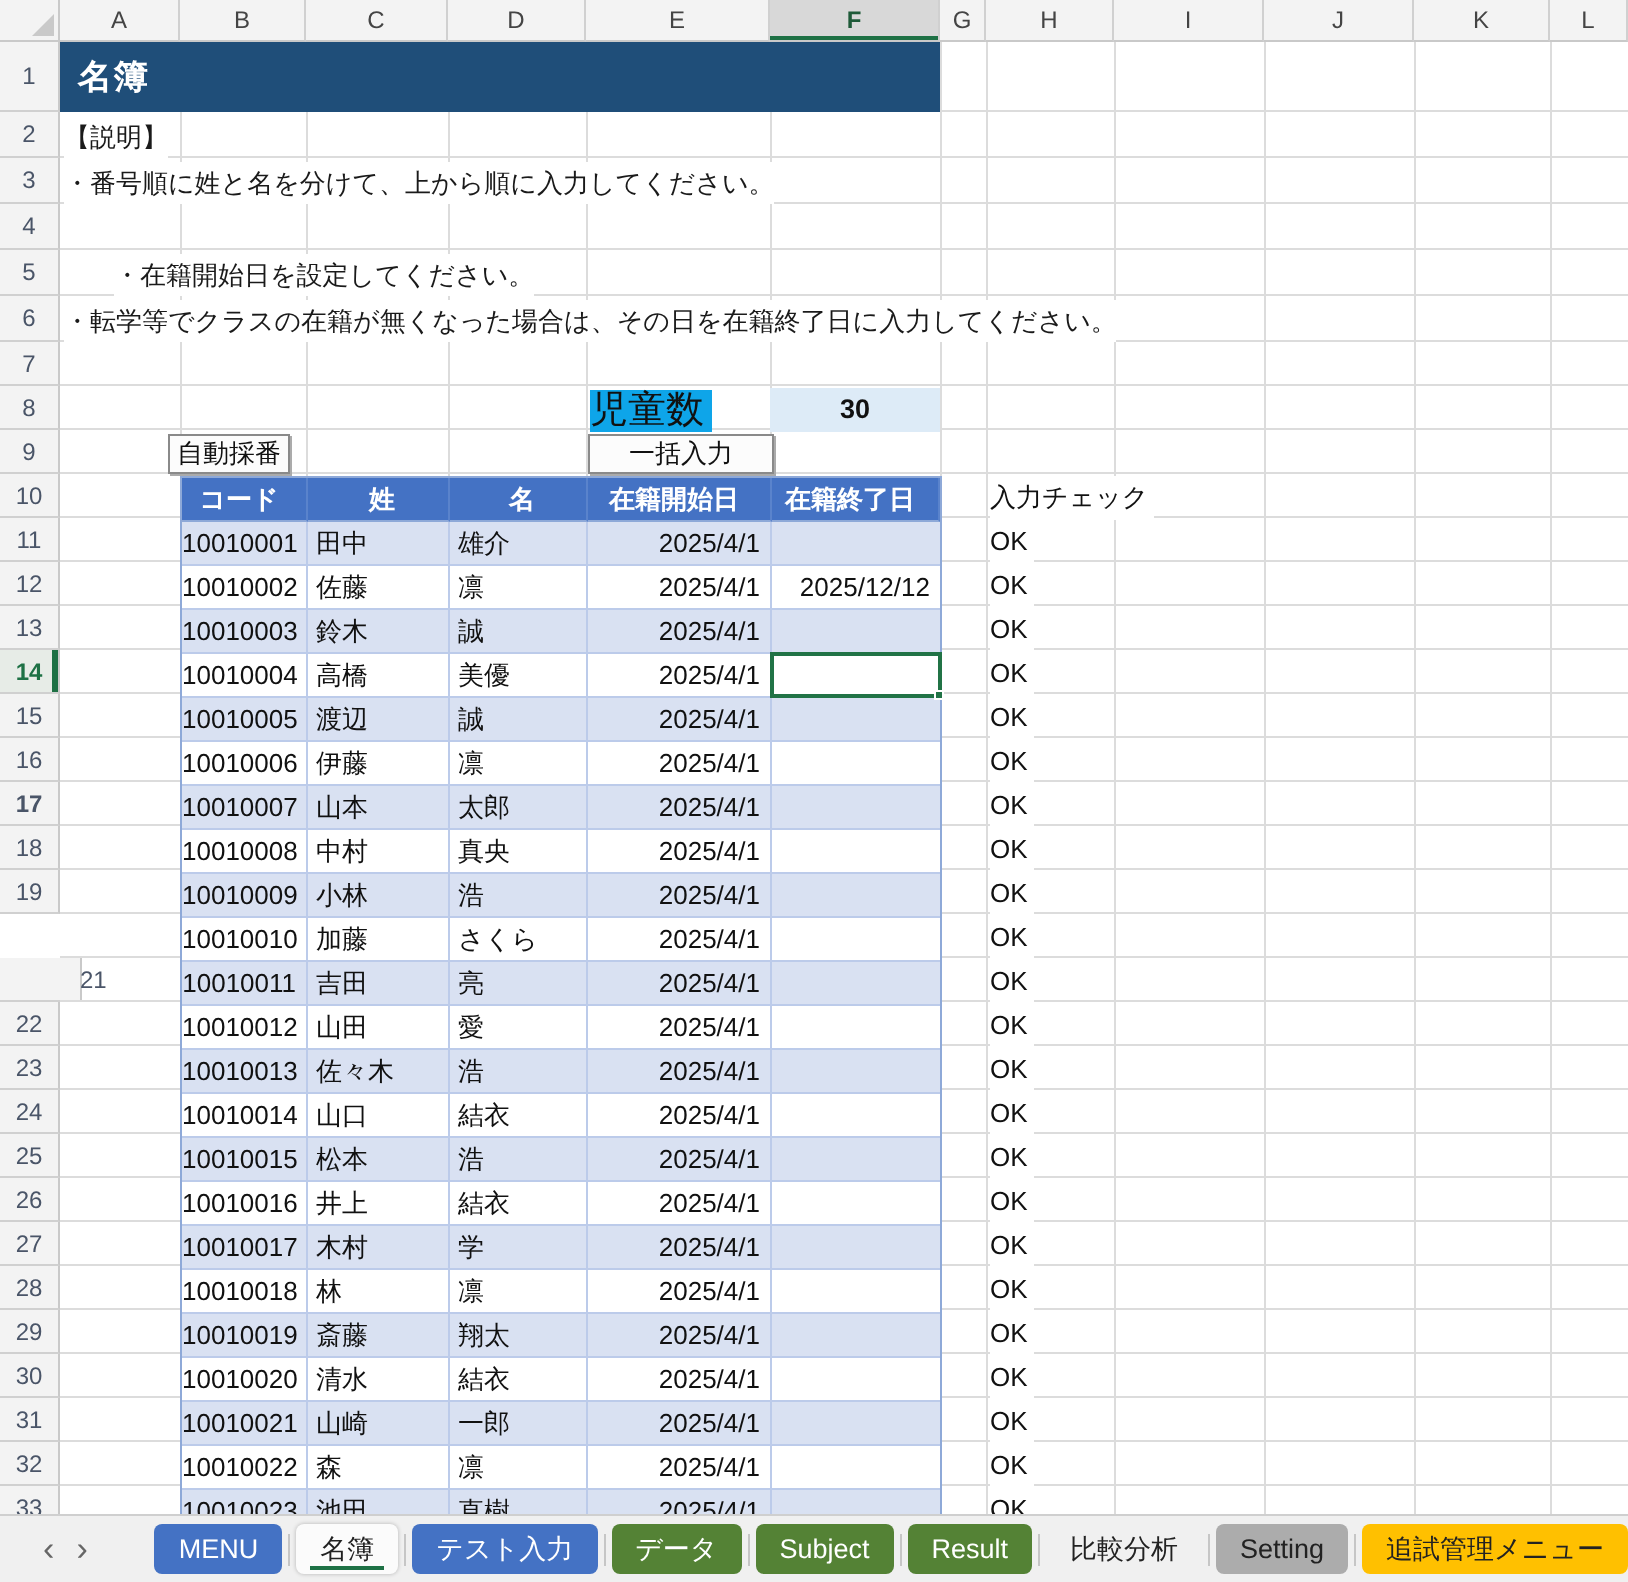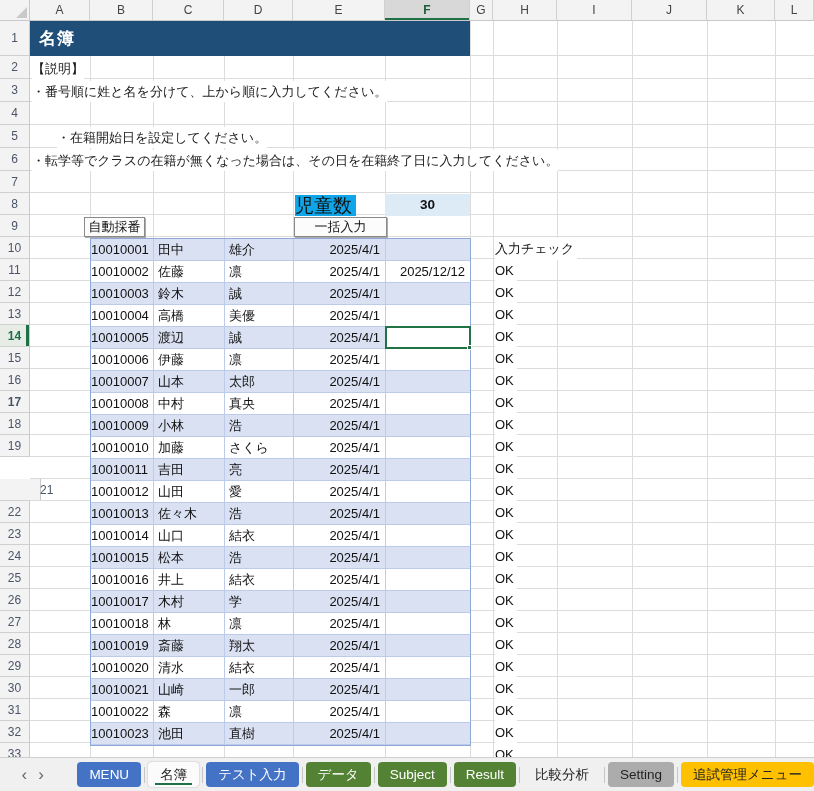--- a/index.html
+++ b/index.html
@@ -181,20 +181,27 @@
   <div class="abs instr" style="left:32px; top:150px;">・転学等でクラスの在籍が無くなった場合は、その日を在籍終了日に入力してください。</div>
 
   <div id="count-label" class="abs">児童数</div>
   <div id="count-value" class="abs">30</div>
 
   <button class="xlbtn" style="left:84px; top:217px; width:61px; height:20px;">自動採番</button>
   <button class="xlbtn" style="left:294px; top:217px; width:93px; height:20px;">一括入力</button>
 
   <div id="roster" class="abs">
 
+  <div class="trow head">
+        <div class="tcell c-code">コード</div>
+        <div class="tcell c-sei">姓</div>
+        <div class="tcell c-mei">名</div>
+        <div class="tcell c-start">在籍開始日</div>
+        <div class="tcell c-end">在籍終了日</div>
+      </div>
       <div class="trow data band">
         <div class="tcell c-code">10010001</div>
         <div class="tcell c-sei">田中</div>
         <div class="tcell c-mei">雄介</div>
         <div class="tcell c-start">2025/4/1</div>
         <div class="tcell c-end"></div>
       </div>
       <div class="trow data">
         <div class="tcell c-code">10010002</div>
         <div class="tcell c-sei">佐藤</div>

